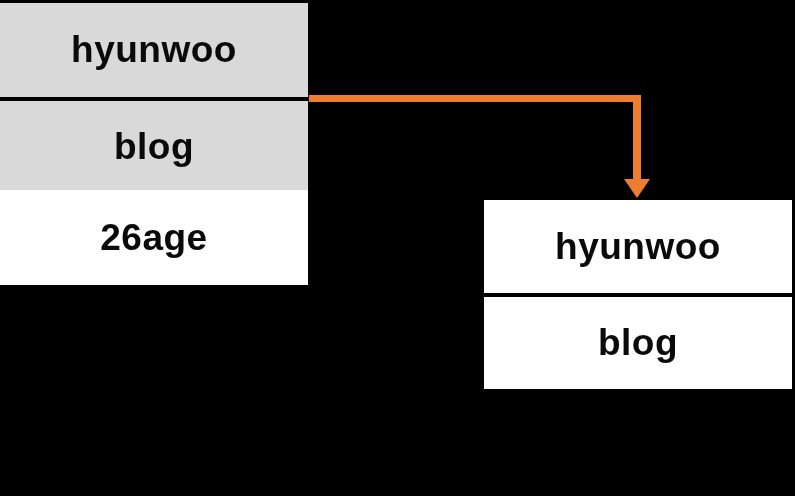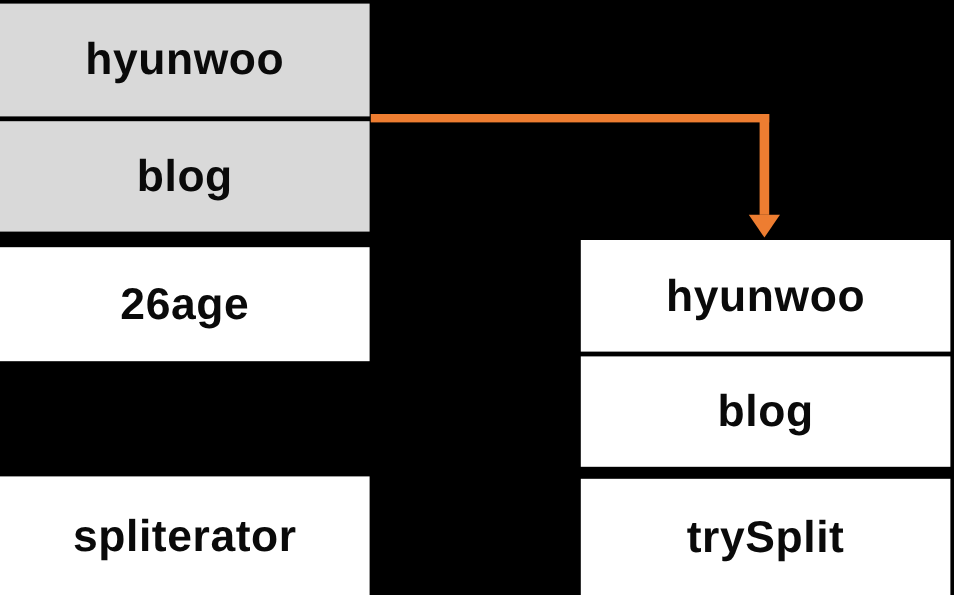--- a/index.html
+++ b/index.html
@@ -30,21 +30,21 @@
     color: #0a0a0a;
     background: #ffffff;
     box-sizing: border-box;
   }
   .cell.gray { background: #d9d9d9; }
 
   
   .l { left: 0; width: 308px; }
   .l1 { top: 3px;   height: 94px; }
   .l2 { top: 101px; height: 92px; }
-  .l3 { top: 206px; height: 95px; }
+  .l3 { top: 190px; height: 95px; }
   .l4 { top: 297px; height: 93px; }
   .l5 { top: 397px; height: 99px; }
 
   
   .r { left: 484px; width: 308px; }
   .r1 { top: 200px; height: 93px; }
   .r2 { top: 297px; height: 92px; }
   .r3 { top: 399px; height: 97px; }
 
   
@@ -70,25 +70,23 @@
   }
 </style>
 </head>
 <body>
 
 <div class="canvas">
 
   <div class="cell gray l l1">hyunwoo</div>
   <div class="cell gray l l2">blog</div>
   <div class="cell l l3">26age</div>
-  <div class="cell l l5">spliterator</div>
 
   <div class="cell r r1">hyunwoo</div>
   <div class="cell r r2">blog</div>
-  <div class="cell r r3">trySplit</div>
 
   <div>
     <div class="arrow-h"></div>
     <div class="arrow-v"></div>
     <div class="arrow-head"></div>
   </div>
 
 </div>
 
 </body></html>

